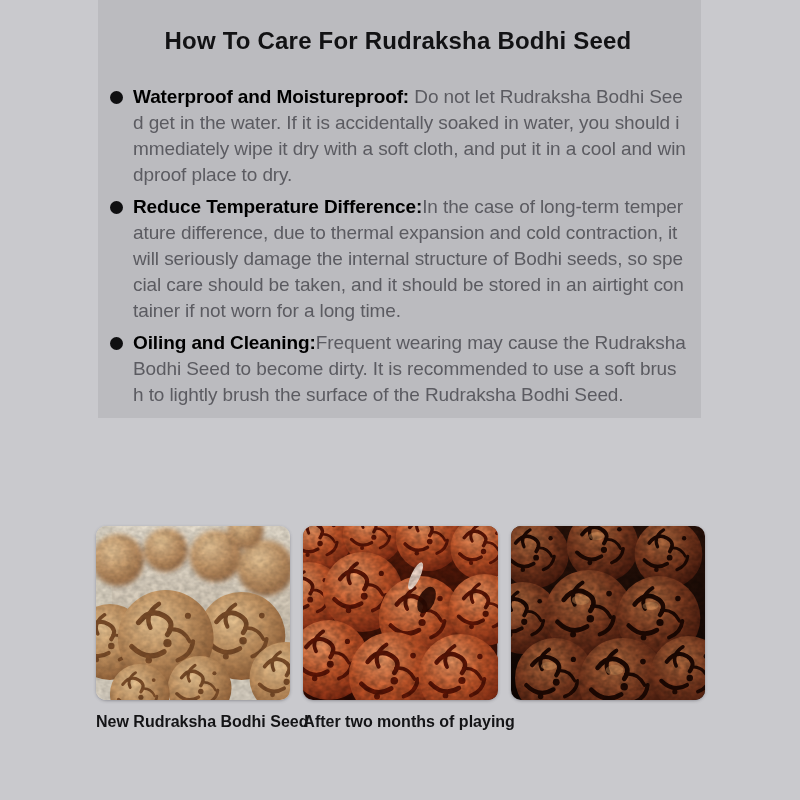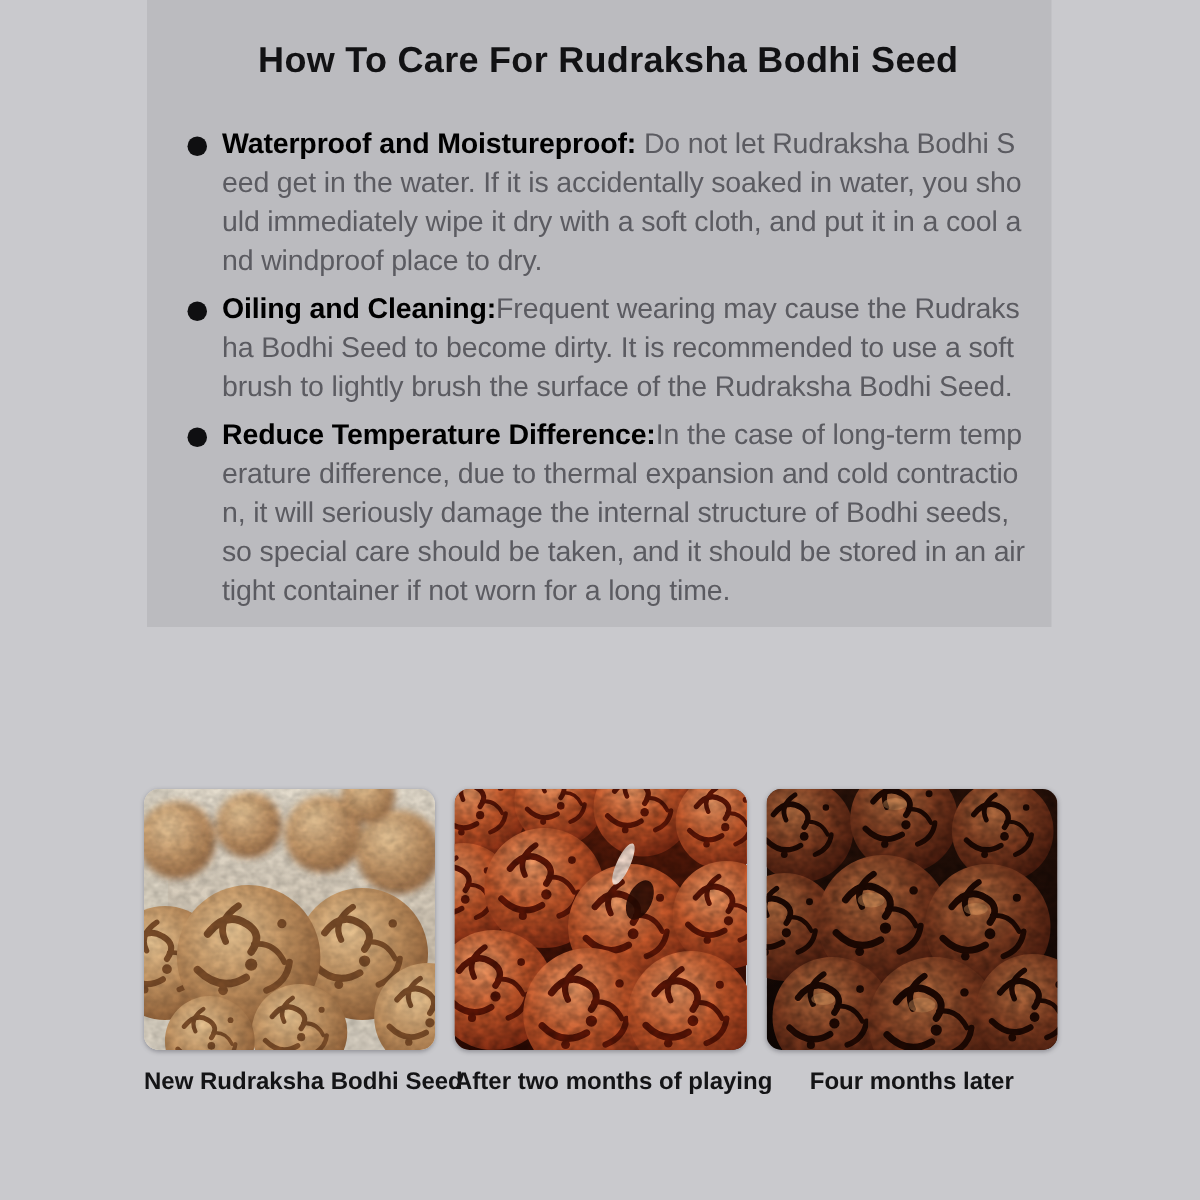--- a/index.html
+++ b/index.html
@@ -1,20 +1,20 @@
 <!DOCTYPE html>
 <html><head>
 <meta charset="utf-8">
 <style>
   html,body{margin:0;padding:0;}
   body{background:#c9c9cd;font-family:"Liberation Sans",sans-serif;}
   .screen{position:relative;width:800px;height:800px;background:#c9c9cd;overflow:hidden;}
 
   .panel{position:absolute;left:98px;top:0;width:603px;height:418px;background:#bbbbbf;
-         box-sizing:border-box;padding:27px 15px 0 27px;}
+         box-sizing:border-box;padding:27px 15px 0 12px;}
   .section-title{margin:0;font-size:24px;line-height:28px;text-align:center;
                  font-weight:bold;color:#121214;letter-spacing:.2px;}
   .care-list{list-style:none;margin:29px 0 0;padding:0;}
   .care-item{display:flex;margin:0 0 6px;}
   .bullet{flex:0 0 13px;width:13px;height:13px;border-radius:50%;background:#0f0f11;
           margin:7px 10px 0 0;}
   .care-item p{margin:0;font-size:19px;line-height:26px;color:#5b5b61;
                word-break:break-all;letter-spacing:-.1px;}
   .care-item b{color:#000000;}
 
@@ -84,25 +84,25 @@
   <section class="panel">
     <h1 class="section-title">How To Care For Rudraksha Bodhi Seed</h1>
 
     <ul class="care-list">
       <li class="care-item">
         <span class="bullet"></span>
         <p><b>Waterproof and Moistureproof: </b><span>Do not let Rudraksha Bodhi Seed get in the water. If it is accidentally soaked in water, you should immediately wipe it dry with a soft cloth, and put it in a cool and windproof place to dry.</span></p>
       </li>
       <li class="care-item">
         <span class="bullet"></span>
-        <p><b>Oiling and Cleaning:</b><span>Frequent wearing may cause the Rudraksha Bodhi Seed to become dirty. It is recommended to use a soft brush to lightly brush the surface of the Rudraksha Bodhi Seed.</span></p>
+        <p><b>Reduce Temperature Difference:</b><span>In the case of long-term temperature difference, due to thermal expansion and cold contraction, it will seriously damage the internal structure of Bodhi seeds, so special care should be taken, and it should be stored in an airtight container if not worn for a long time.</span></p>
       </li>
       <li class="care-item">
         <span class="bullet"></span>
-        <p><b>Reduce Temperature Difference:</b><span>In the case of long-term temperature difference, due to thermal expansion and cold contraction, it will seriously damage the internal structure of Bodhi seeds, so special care should be taken, and it should be stored in an airtight container if not worn for a long time.</span></p>
+        <p><b>Oiling and Cleaning:</b><span>Frequent wearing may cause the Rudraksha Bodhi Seed to become dirty. It is recommended to use a soft brush to lightly brush the surface of the Rudraksha Bodhi Seed.</span></p>
       </li>
     </ul>
   </section>
 
   <div class="gallery">
 
     <figure>
       <div class="photo">
         <svg viewBox="0 0 195 174" preserveAspectRatio="none">
           <rect width="195" height="174" fill="url(#g1bg)"></rect>
@@ -198,17 +198,16 @@
           <g fill="#e0a066" opacity="0.45">
             <ellipse cx="70" cy="74" rx="9" ry="5"></ellipse>
             <ellipse cx="140" cy="80" rx="8" ry="4"></ellipse>
             <ellipse cx="86" cy="10" rx="8" ry="4"></ellipse>
             <ellipse cx="38" cy="140" rx="8" ry="4"></ellipse>
             <ellipse cx="104" cy="144" rx="9" ry="5"></ellipse>
           </g>
           <rect width="195" height="174" fill="#000" filter="url(#grain)" opacity="0.32"></rect>
         </svg>
       </div>
-      <figcaption>Four months later</figcaption>
     </figure>
 
   </div>
 </div>
 
 </body></html>

